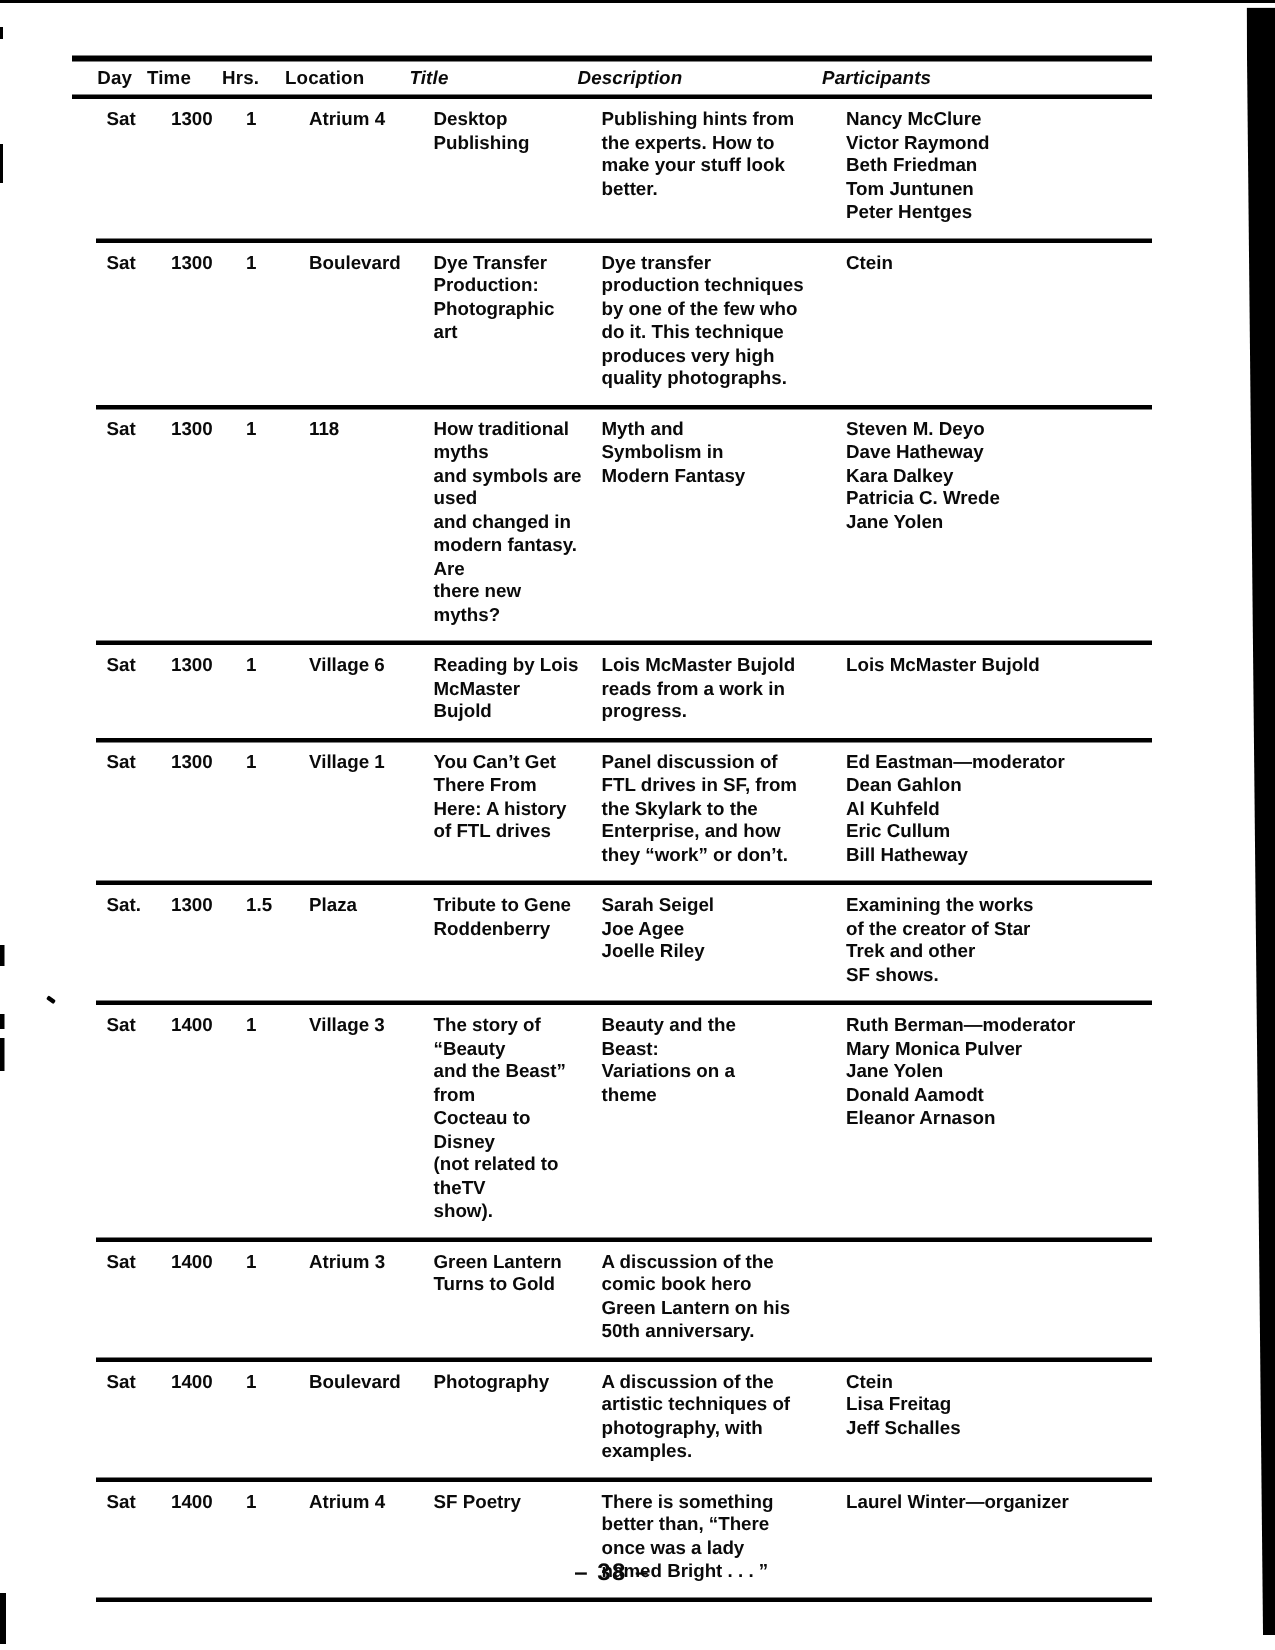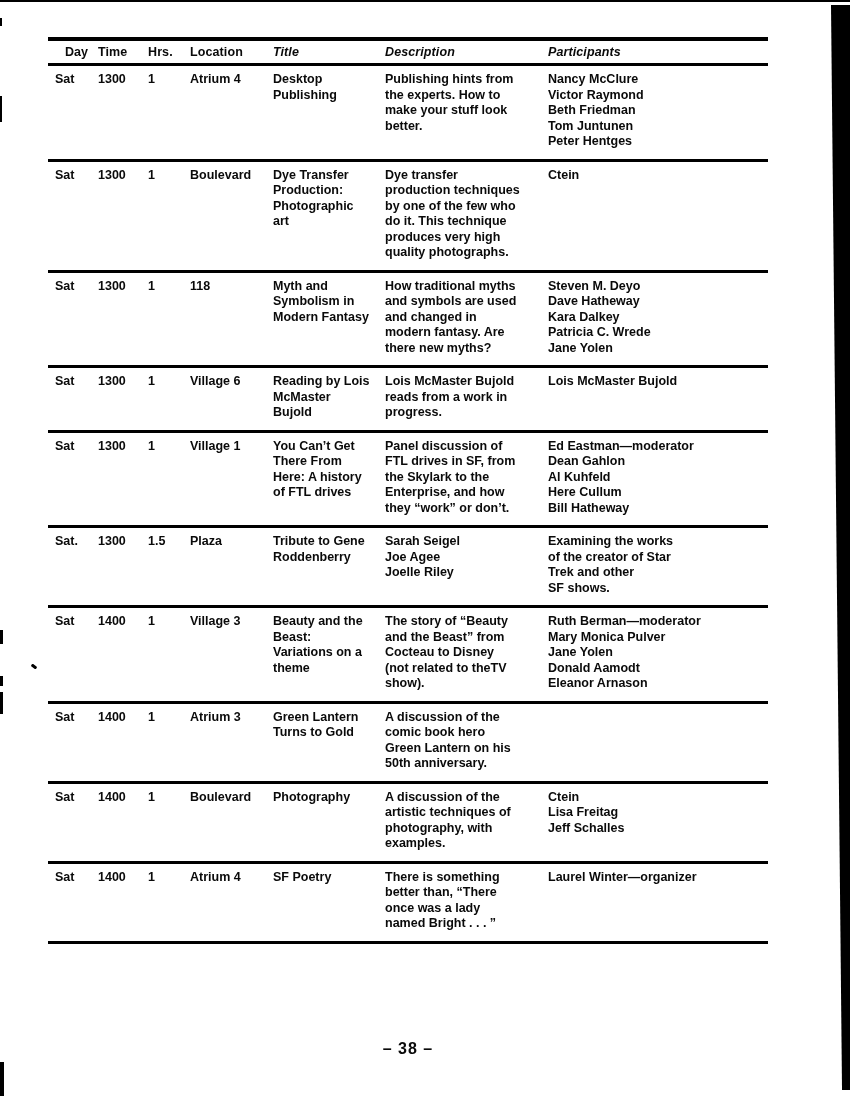--- a/index.html
+++ b/index.html
@@ -24,21 +24,21 @@
     position:absolute;left:48px;top:37px;width:720px;
     border-top:4px solid #000;
   }
   .tr,.thead{
     display:grid;
     grid-template-columns:50px 50px 42px 83px 112px 163px 220px;
     align-items:start;
     border-bottom:3px solid #000;
   }
   .thead{padding:4px 0 3px;}
-  .tr{padding:6px 0 9px;}
+  .tr{padding:6px 0 9px;margin-left:16px;}
   .th{
     font-weight:700;font-size:12.5px;line-height:15px;letter-spacing:0.1px;
   }
   .th.col-day{padding-left:7px;text-align:center;}
   .th.col-title,.th.col-description,.th.col-participants{text-align:left;font-style:italic;}
   .td{
     font-weight:600;font-size:12.5px;line-height:15.5px;
     white-space:pre-line;padding-right:6px;
   }
   .td.col-day{padding-left:7px;}
@@ -103,28 +103,28 @@
 do it. This technique
 produces very high
 quality photographs.</div>
           <div class="td col-participants"><div class="participant">Ctein</div></div>
         </div>
         <div class="tr">
           <div class="td col-day">Sat</div>
           <div class="td col-time">1300</div>
           <div class="td col-hrs">1</div>
           <div class="td col-location">118</div>
-          <div class="td col-title">Myth and
-Symbolism in
-Modern Fantasy</div>
           <div class="td col-description">How traditional myths
 and symbols are used
 and changed in
 modern fantasy. Are
 there new myths?</div>
+          <div class="td col-title">Myth and
+Symbolism in
+Modern Fantasy</div>
           <div class="td col-participants"><div class="participant">Steven M. Deyo</div><div class="participant">Dave Hatheway</div><div class="participant">Kara Dalkey</div><div class="participant">Patricia C. Wrede</div><div class="participant">Jane Yolen</div></div>
         </div>
         <div class="tr">
           <div class="td col-day">Sat</div>
           <div class="td col-time">1300</div>
           <div class="td col-hrs">1</div>
           <div class="td col-location">Village 6</div>
           <div class="td col-title">Reading by Lois
 McMaster
 Bujold</div>
@@ -140,49 +140,49 @@
           <div class="td col-location">Village 1</div>
           <div class="td col-title">You Can’t Get
 There From
 Here: A history
 of FTL drives</div>
           <div class="td col-description">Panel discussion of
 FTL drives in SF, from
 the Skylark to the
 Enterprise, and how
 they “work” or don’t.</div>
-          <div class="td col-participants"><div class="participant">Ed Eastman—moderator</div><div class="participant">Dean Gahlon</div><div class="participant">Al Kuhfeld</div><div class="participant">Here Cullum</div><div class="participant">Bill Hatheway</div></div>
+          <div class="td col-participants"><div class="participant">Ed Eastman—moderator</div><div class="participant">Dean Gahlon</div><div class="participant">Al Kuhfeld</div><div class="participant">Eric Cullum</div><div class="participant">Bill Hatheway</div></div>
         </div>
         <div class="tr">
           <div class="td col-day">Sat.</div>
           <div class="td col-time">1300</div>
           <div class="td col-hrs">1.5</div>
           <div class="td col-location">Plaza</div>
           <div class="td col-title">Tribute to Gene
 Roddenberry</div>
           <div class="td col-participants"><div class="participant">Sarah Seigel</div><div class="participant">Joe Agee</div><div class="participant">Joelle Riley</div></div>
           <div class="td col-description">Examining the works
 of the creator of Star
 Trek and other
 SF shows.</div>
         </div>
         <div class="tr">
           <div class="td col-day">Sat</div>
           <div class="td col-time">1400</div>
           <div class="td col-hrs">1</div>
           <div class="td col-location">Village 3</div>
-          <div class="td col-title">Beauty and the
-Beast:
-Variations on a
-theme</div>
           <div class="td col-description">The story of “Beauty
 and the Beast” from
 Cocteau to Disney
 (not related to theTV
 show).</div>
+          <div class="td col-title">Beauty and the
+Beast:
+Variations on a
+theme</div>
           <div class="td col-participants"><div class="participant">Ruth Berman—moderator</div><div class="participant">Mary Monica Pulver</div><div class="participant">Jane Yolen</div><div class="participant">Donald Aamodt</div><div class="participant">Eleanor Arnason</div></div>
         </div>
         <div class="tr">
           <div class="td col-day">Sat</div>
           <div class="td col-time">1400</div>
           <div class="td col-hrs">1</div>
           <div class="td col-location">Atrium 3</div>
           <div class="td col-title">Green Lantern
 Turns to Gold</div>
           <div class="td col-description">A discussion of the

